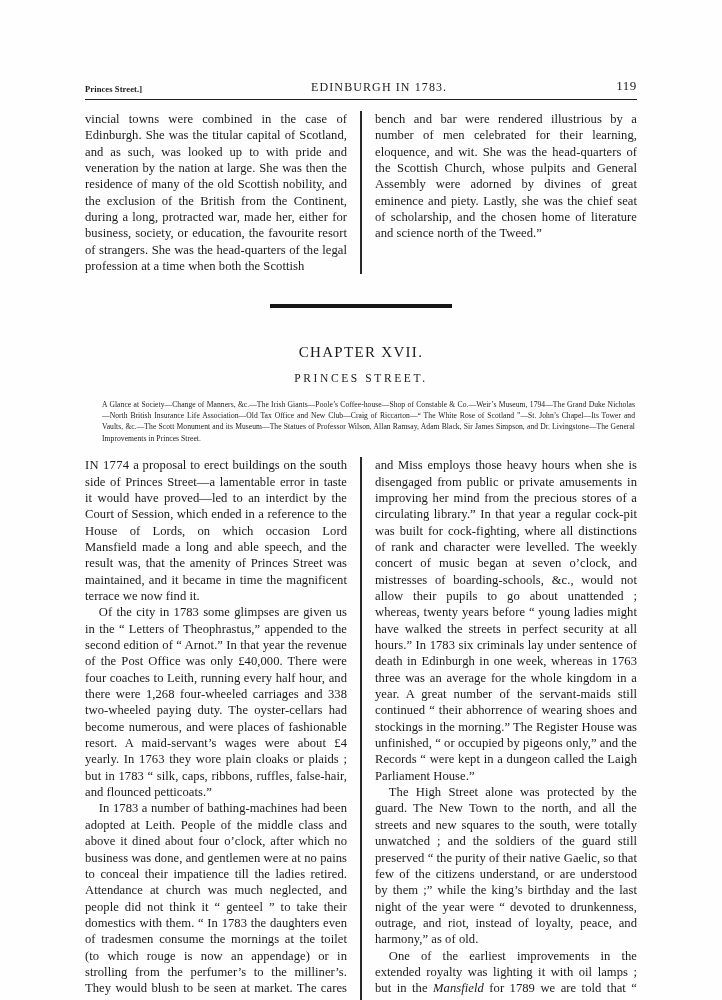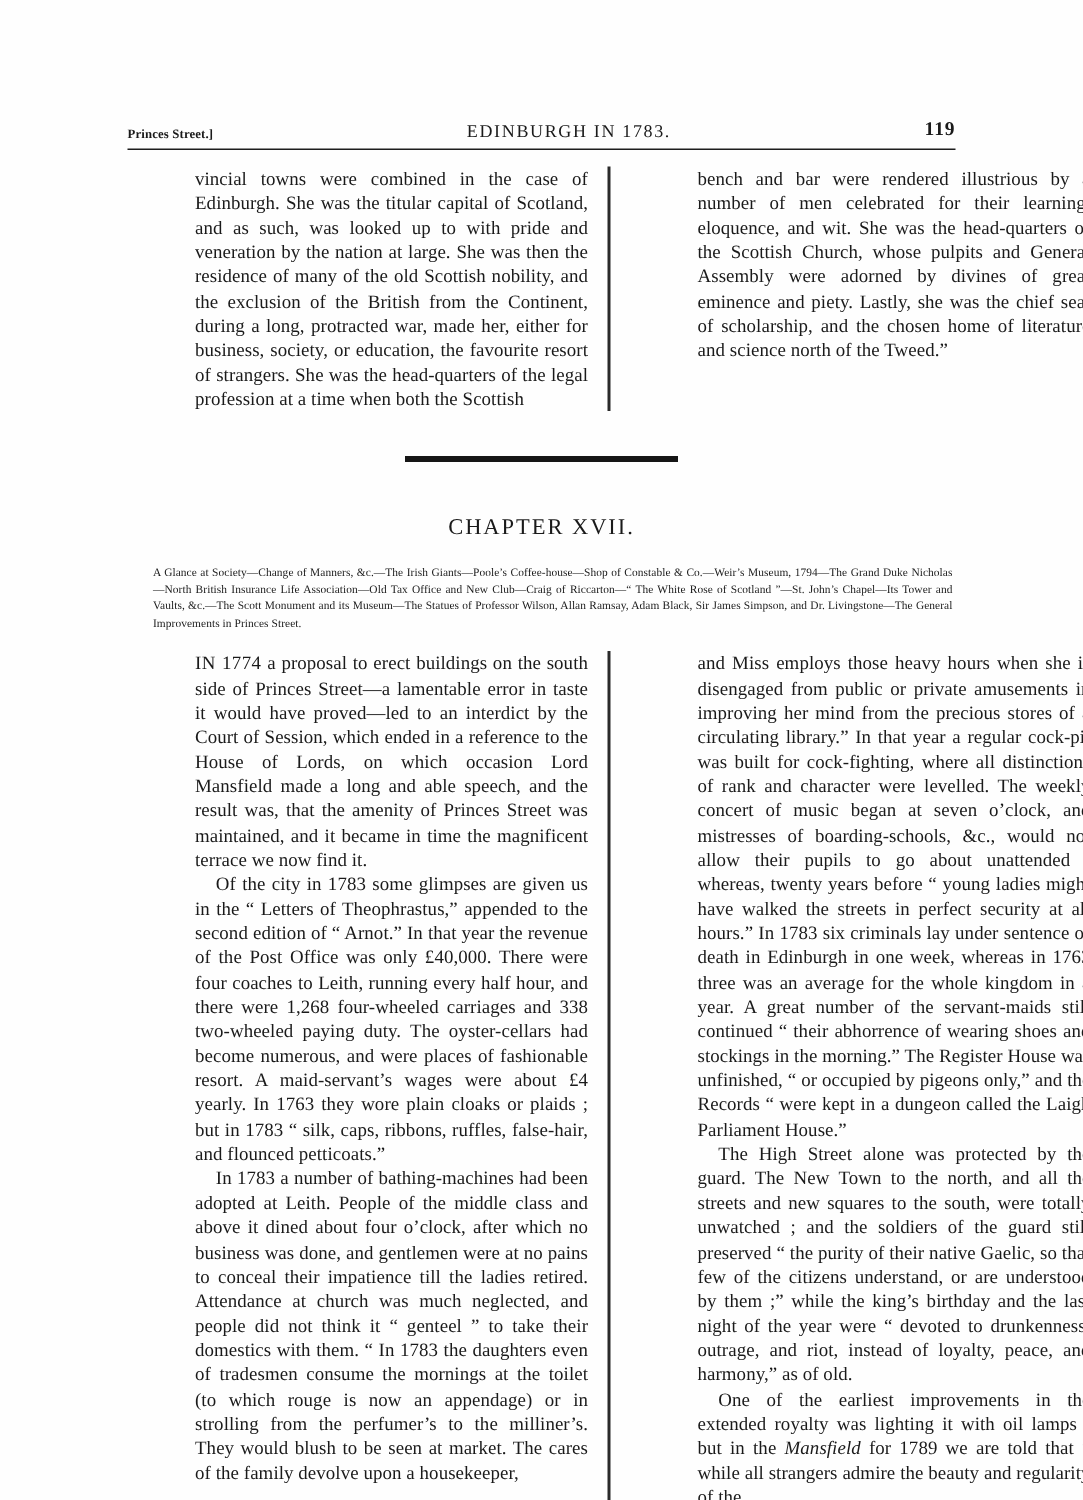--- a/index.html
+++ b/index.html
@@ -41,34 +41,33 @@
     white-space: nowrap;
     padding-bottom: 1px;
   }
   .rh-center {
     font-size: 12px;
     letter-spacing: 1.1px;
     white-space: nowrap;
   }
   .rh-right {
     font-size: 13px;
-    font-weight: bold;
+    font-weight: normal;
     letter-spacing: 0.6px;
     padding-bottom: 1px;
   }
 
   
   .cols {
     display: flex;
     align-items: stretch;
   }
   .col {
     width: 262px;
     flex: 0 0 262px;
-    margin-left: 45px;
   }
   .gutter {
     flex: 0 0 28px;
     display: flex;
     justify-content: center;
   }
   .rule {
     width: 1.2px;
     background: #2a2a2a;
   }
@@ -147,20 +146,21 @@
           <div class="rule"></div>
         </div>
       <div class="col">
         <p class="para noindent">bench and bar were rendered illustrious by a number of men celebrated for their learning, eloquence, and wit. She was the head-quarters of the Scottish Church, whose pulpits and General Assembly were adorned by divines of great eminence and piety. Lastly, she was the chief seat of scholarship, and the chosen home of literature and science north of the Tweed.”</p>
       </div>
     </div>
 
     <div class="chapter-zone">
       <div class="divider"></div>
       <div class="chapter-number">CHAPTER XVII.</div>
+      <div class="chapter-title">PRINCES STREET.</div>
       <div class="chapter-args">A Glance at Society—Change of Manners, &amp;c.—The Irish Giants—Poole’s Coffee-house—Shop of Constable &amp; Co.—Weir’s Museum, 1794—The Grand Duke Nicholas—North British Insurance Life Association—Old Tax Office and New Club—Craig of Riccarton—“ The White Rose of Scotland ”—St. John’s Chapel—Its Tower and Vaults, &amp;c.—The Scott Monument and its Museum—The Statues of Professor Wilson, Allan Ramsay, Adam Black, Sir James Simpson, and Dr. Livingstone—The General Improvements in Princes Street.</div>
     </div>
 
     <div class="cols block-main">
       <div class="col">
         <p class="para noindent"><span class="smallcaps">IN 1774</span> a proposal to erect buildings on the south side of Princes Street—a lamentable error in taste it would have proved—led to an interdict by the Court of Session, which ended in a reference to the House of Lords, on which occasion Lord Mansfield made a long and able speech, and the result was, that the amenity of Princes Street was maintained, and it became in time the magnificent terrace we now find it.</p>
         <p class="para">Of the city in 1783 some glimpses are given us in the “ Letters of Theophrastus,” appended to the second edition of “ Arnot.” In that year the revenue of the Post Office was only £40,000. There were four coaches to Leith, running every half hour, and there were 1,268 four-wheeled carriages and 338 two-wheeled paying duty. The oyster-cellars had become numerous, and were places of fashionable resort. A maid-servant’s wages were about £4 yearly. In 1763 they wore plain cloaks or plaids ; but in 1783 “ silk, caps, ribbons, ruffles, false-hair, and flounced petticoats.”</p>
         <p class="para">In 1783 a number of bathing-machines had been adopted at Leith. People of the middle class and above it dined about four o’clock, after which no business was done, and gentlemen were at no pains to conceal their impatience till the ladies retired. Attendance at church was much neglected, and people did not think it “ genteel ” to take their domestics with them. “ In 1783 the daughters even of tradesmen consume the mornings at the toilet (to which rouge is now an appendage) or in strolling from the perfumer’s to the milliner’s. They would blush to be seen at market. The cares of the family devolve upon a housekeeper,</p>
       </div>
       <div class="gutter">

